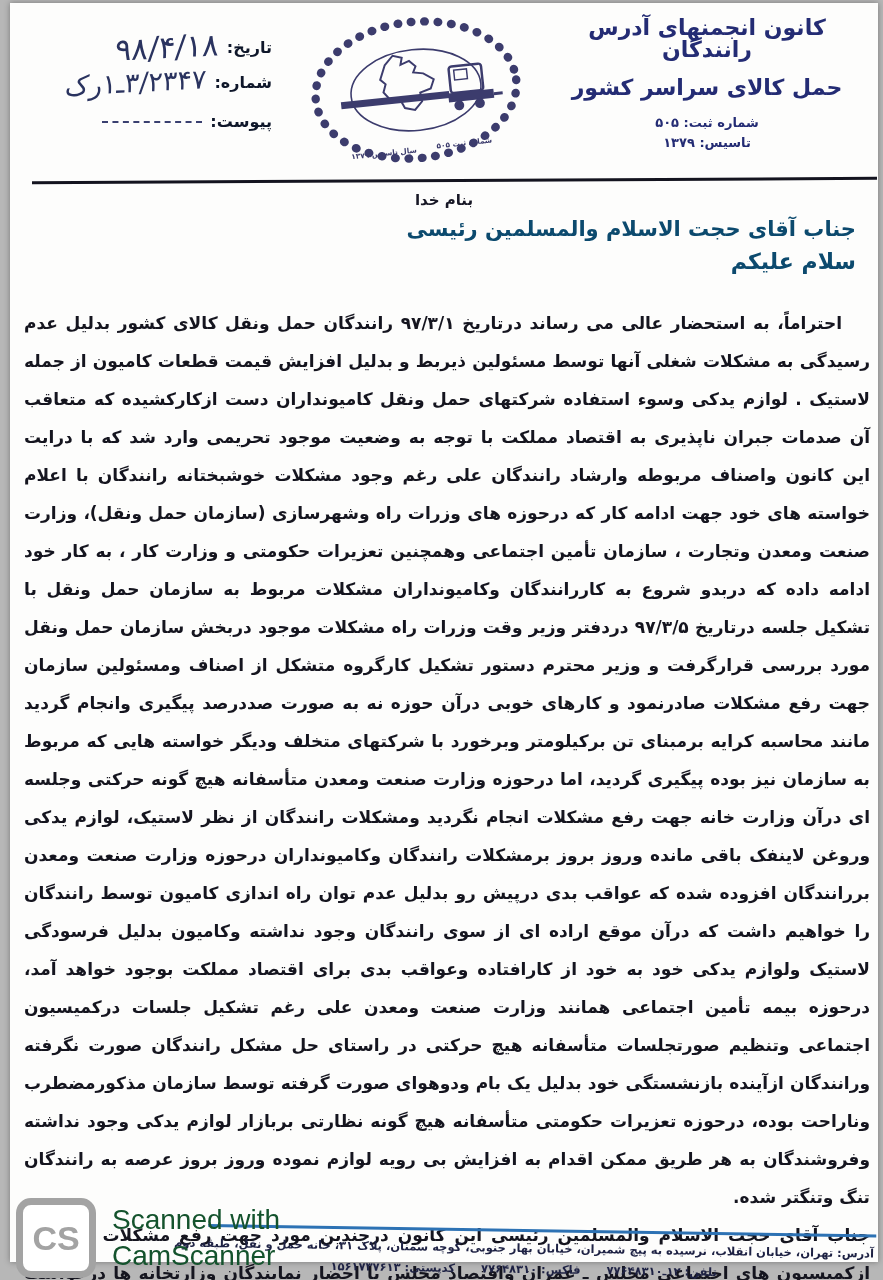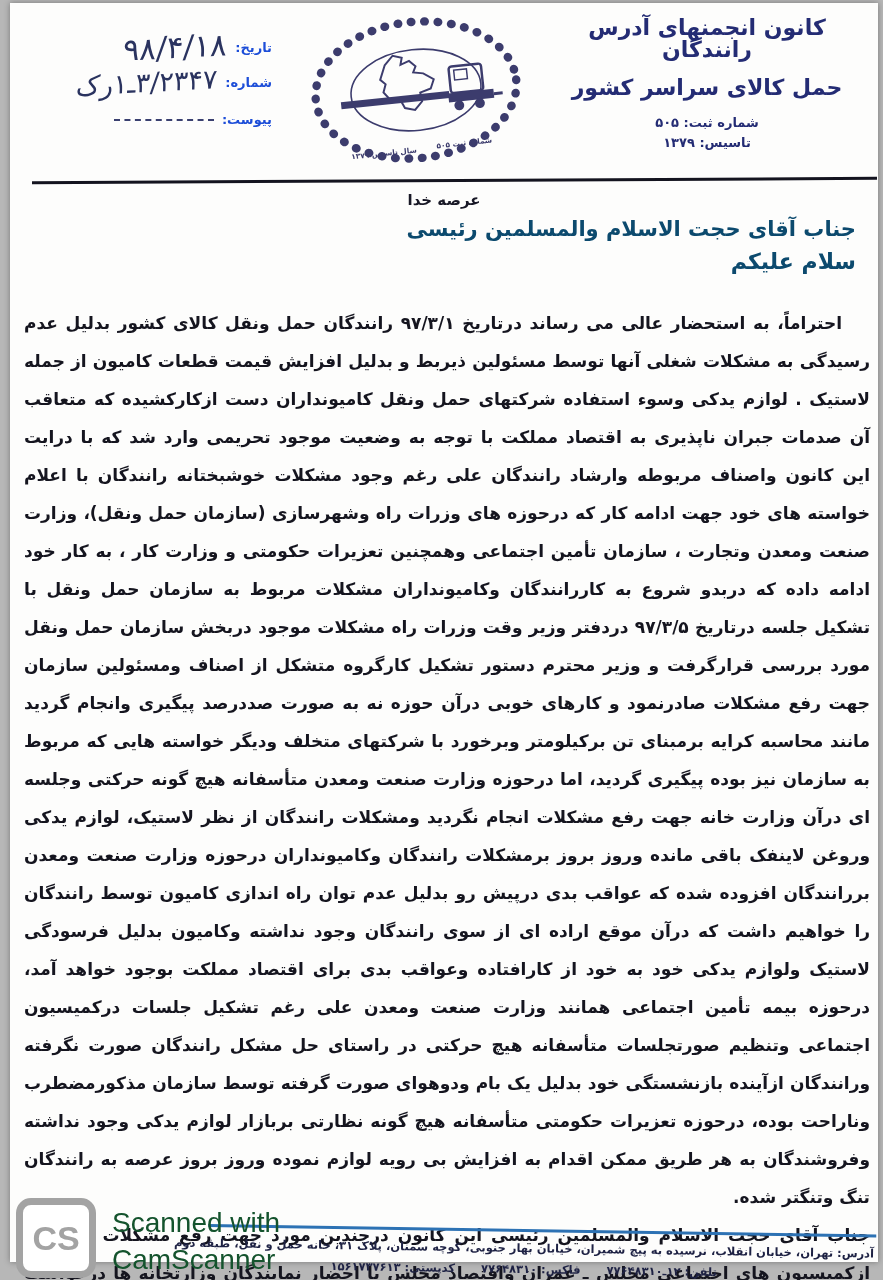--- a/index.html
+++ b/index.html
@@ -16,21 +16,21 @@
   .org-block{
     position:absolute;top:14px;right:6px;width:330px;
     text-align:center;direction:rtl;color:#242c74;
   }
   .org-line{font-size:22px;font-weight:bold;line-height:1.0;}
   .org-line2{margin-top:16px;}
   .org-sub{font-size:13px;font-weight:bold;margin-top:16px;}
   .org-sub2{margin-top:5px;}
   .meta-block{position:absolute;top:26px;left:12px;width:250px;direction:rtl;}
   .meta-row{display:flex;align-items:center;gap:8px;direction:rtl;}
-  .meta-label{font-size:13px;font-weight:bold;color:#1d4ed8;white-space:nowrap;text-align:center;}
+  .meta-label{font-size:16px;font-weight:bold;color:#0f172a;white-space:nowrap;text-align:center;}
   .handwriting{
     font-size:31px;color:#2a335f;font-weight:500;
     transform:rotate(-3deg) skewX(-6deg);letter-spacing:2px;white-space:nowrap;
   }
   .hw-number{font-size:27px;}
   .meta-row-2{margin-top:2px;}
   .meta-row-3{margin-top:14px;}
   .attach-line{width:100px;border-bottom:2px dashed #3a4070;height:1px;}
   
   .stamp{position:absolute;left:292px;top:8px;width:228px;height:158px;transform:rotate(-6deg);}
@@ -58,21 +58,21 @@
   .body-text p{margin:0;}
   .p1{text-indent:28px;}
   
   .footer{position:absolute;top:1218px;left:0;width:100%;transform:rotate(0.9deg);transform-origin:left center;}
   .footer-line{margin-left:198px;width:668px;height:3px;background:#2d72b4;}
   .footer-text{direction:rtl;text-align:center;padding-left:160px;color:#1e2244;}
   .footer-address{margin-top:9px;font-size:11.5px;font-weight:bold;}
   .footer-phones{margin-top:7px;font-size:11.5px;font-weight:bold;letter-spacing:.5px;}
   .phone-gap{display:inline-block;width:26px;}
   
-  .watermark{position:absolute;left:16px;top:1198px;display:flex;align-items:flex-end;gap:16px;z-index:5;}
+  .watermark{position:absolute;left:16px;top:1198px;display:flex;align-items:center;gap:16px;z-index:5;}
   .cs-logo{
     width:66px;height:66px;border-radius:15px;border:7px solid #a3a3a3;background:#ffffff;
     display:flex;align-items:center;justify-content:center;
     font-family:"Liberation Sans",sans-serif;font-weight:bold;font-size:34px;color:#a3a3a3;
   }
   .wm-text{
     font-family:"Liberation Sans",sans-serif;font-size:28px;color:#14532d;
     line-height:1.3;font-weight:500;
   }
 </style>
@@ -125,21 +125,21 @@
         <circle cx="178" cy="100" r="5" fill="#3c3c6d" stroke="none"></circle>
         <path d="M193,92 h9" stroke-width="3" fill="none"></path>
       </g>
       <text x="158" y="141" font-size="7.5" font-weight="bold" fill="#3c3c6d" text-anchor="middle" direction="rtl">شماره ثبت ۵۰۵</text>
       <text x="76" y="143" font-size="7.5" font-weight="bold" fill="#3c3c6d" text-anchor="middle" direction="rtl">سال تاسیس ۱۳۷۹</text>
     </svg>
   </div>
 
   <div class="divider"></div>
 
-  <div class="bismillah">عرصه خدا</div>
+  <div class="bismillah">بنام خدا</div>
 
   <div class="recipient">
     <div class="recipient-line">جناب آقای حجت الاسلام والمسلمین رئیسی</div>
     <div class="greeting">سلام علیکم</div>
   </div>
 
   <div class="body-text">
     <p class="p1">احتراماً، به استحضار عالی می رساند درتاریخ ۹۷/۳/۱ رانندگان حمل ونقل کالای کشور بدلیل عدم رسیدگی به مشکلات شغلی آنها توسط مسئولین ذیربط و بدلیل افزایش قیمت قطعات کامیون از جمله لاستیک . لوازم یدکی وسوء استفاده شرکتهای حمل ونقل کامیونداران دست ازکارکشیده که متعاقب آن صدمات جبران ناپذیری به اقتصاد مملکت با توجه به وضعیت موجود تحریمی وارد شد که با درایت این کانون واصناف مربوطه وارشاد رانندگان علی رغم وجود مشکلات خوشبختانه رانندگان با اعلام خواسته های خود جهت ادامه کار که درحوزه های وزرات راه وشهرسازی (سازمان حمل ونقل)، وزارت صنعت ومعدن وتجارت ، سازمان تأمین اجتماعی وهمچنین تعزیرات حکومتی و وزارت کار ، به کار خود ادامه داده که دربدو شروع به کاررانندگان وکامیونداران مشکلات مربوط به سازمان حمل ونقل با تشکیل جلسه درتاریخ ۹۷/۳/۵ دردفتر وزیر وقت وزرات راه مشکلات موجود دربخش سازمان حمل ونقل مورد بررسی قرارگرفت و وزیر محترم دستور تشکیل کارگروه متشکل از اصناف ومسئولین سازمان جهت رفع مشکلات صادرنمود و کارهای خوبی درآن حوزه نه به صورت صددرصد پیگیری وانجام گردید مانند محاسبه کرایه برمبنای تن برکیلومتر وبرخورد با شرکتهای متخلف ودیگر خواسته هایی که مربوط به سازمان نیز بوده پیگیری گردید، اما درحوزه وزارت صنعت ومعدن متأسفانه هیچ گونه حرکتی وجلسه ای درآن وزارت خانه جهت رفع مشکلات انجام نگردید ومشکلات رانندگان از نظر لاستیک، لوازم یدکی وروغن لاینفک باقی مانده وروز بروز برمشکلات رانندگان وکامیونداران درحوزه وزارت صنعت ومعدن بررانندگان افزوده شده که عواقب بدی درپیش رو بدلیل عدم توان راه اندازی کامیون توسط رانندگان را خواهیم داشت که درآن موقع اراده ای از سوی رانندگان وجود نداشته وکامیون بدلیل فرسودگی لاستیک ولوازم یدکی خود به خود از کارافتاده وعواقب بدی برای اقتصاد مملکت بوجود خواهد آمد، درحوزه بیمه تأمین اجتماعی همانند وزارت صنعت ومعدن علی رغم تشکیل جلسات درکمیسیون اجتماعی وتنظیم صورتجلسات متأسفانه هیچ حرکتی در راستای حل مشکل رانندگان صورت نگرفته ورانندگان ازآینده بازنشستگی خود بدلیل یک بام ودوهوای صورت گرفته توسط سازمان مذکورمضطرب وناراحت بوده، درحوزه تعزیرات حکومتی متأسفانه هیچ گونه نظارتی بربازار لوازم یدکی وجود نداشته وفروشندگان به هر طریق ممکن اقدام به افزایش بی رویه لوازم نموده وروز بروز عرصه به رانندگان تنگ وتنگتر شده.</p>
     <p class="p2">جناب آقای حجت الاسلام والمسلمین رئیسی این کانون درچندین مورد جهت رفع مشکلات رانندگان ازکمیسیون های اجتماعی مجلس ـ عمران واقتصاد مجلس با احضار نمایندگان وزارتخانه ها درخواست جلساتی را داشته که الحمدالله با همت نمایندگان تشکیل گردید وصورتجلساتی تنظیم گردید اما پس از بازگشت ازمجلس وزراتخانه های مربوطه هیچگونه</p>
   </div>

